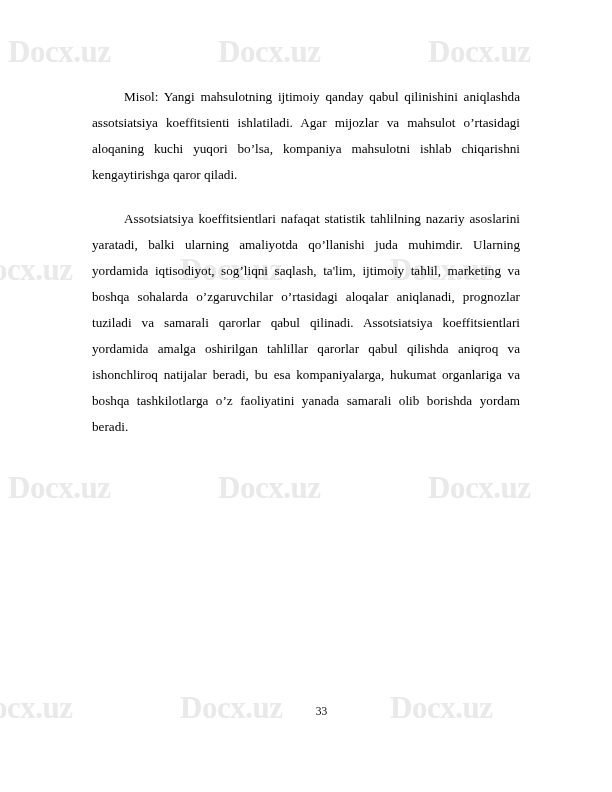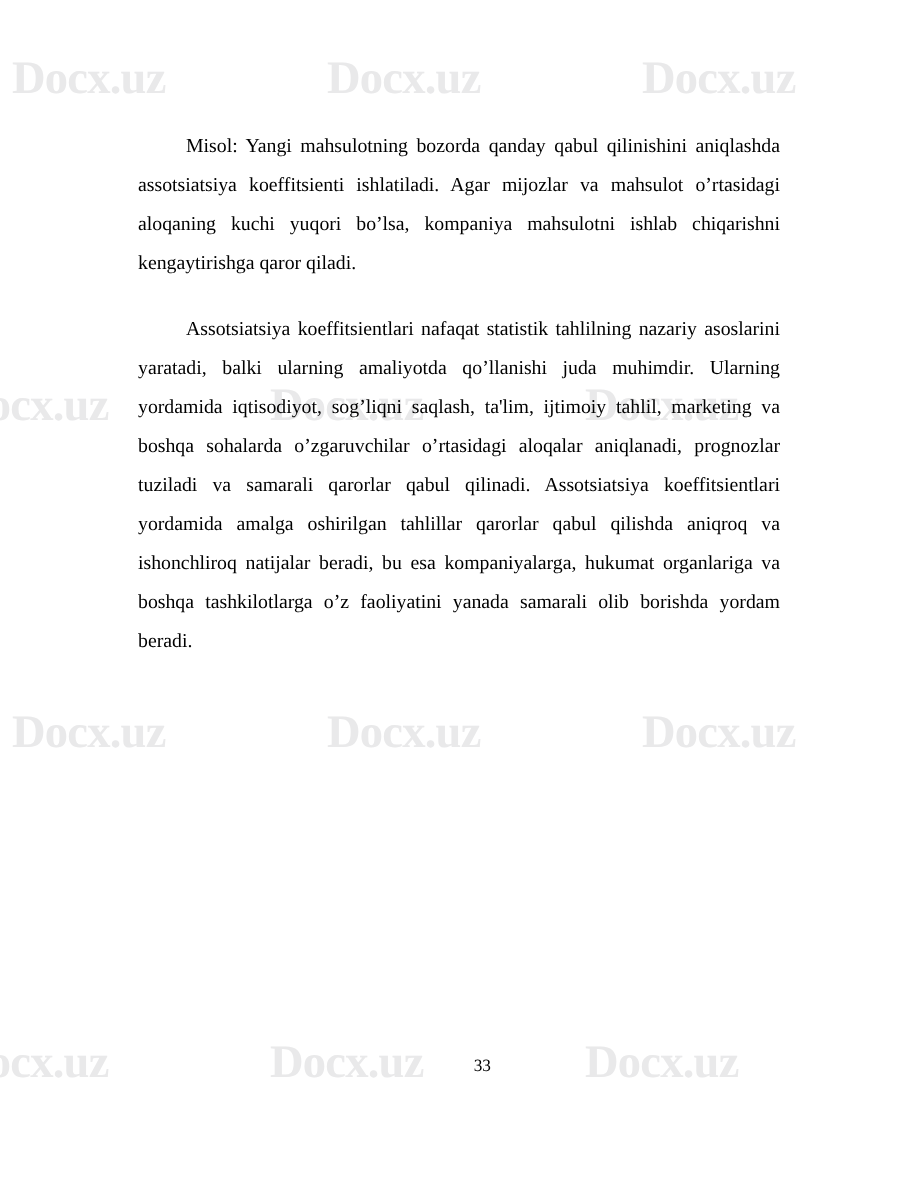--- a/index.html
+++ b/index.html
@@ -89,17 +89,17 @@
     <div class="wm" style="left: 8px; top: 470px; color: rgb(233, 233, 234);">Docx.uz</div>
     <div class="wm" style="left: 218px; top: 470px; color: rgb(233, 233, 234);">Docx.uz</div>
     <div class="wm" style="left: 428px; top: 470px; color: rgb(233, 233, 234);">Docx.uz</div>
     <div class="wm" style="left: -30px; top: 690px; color: rgb(233, 233, 234);">Docx.uz</div>
     <div class="wm" style="left: 180px; top: 690px; color: rgb(233, 233, 234);">Docx.uz</div>
     <div class="wm" style="left: 390px; top: 690px; color: rgb(233, 233, 234);">Docx.uz</div>
   </div>
 
 <div id="page">
   <div id="content">
-    <p class="para indent gap">Misol: Yangi mahsulotning bozorda qanday qabul qilinishini aniqlashda assotsiatsiya koeffitsienti ishlatiladi. Agar mijozlar va mahsulot o’rtasidagi aloqaning kuchi yuqori bo’lsa, kompaniya mahsulotni ishlab chiqarishni kengaytirishga qaror qiladi.</p>
+    <p class="para indent gap">Misol: Yangi mahsulotning ijtimoiy qanday qabul qilinishini aniqlashda assotsiatsiya koeffitsienti ishlatiladi. Agar mijozlar va mahsulot o’rtasidagi aloqaning kuchi yuqori bo’lsa, kompaniya mahsulotni ishlab chiqarishni kengaytirishga qaror qiladi.</p>
     <p class="para indent gap">Assotsiatsiya koeffitsientlari nafaqat statistik tahlilning nazariy asoslarini yaratadi, balki ularning amaliyotda qo’llanishi juda muhimdir. Ularning yordamida iqtisodiyot, sog’liqni saqlash, ta'lim, ijtimoiy tahlil, marketing va boshqa sohalarda o’zgaruvchilar o’rtasidagi aloqalar aniqlanadi, prognozlar tuziladi va samarali qarorlar qabul qilinadi. Assotsiatsiya koeffitsientlari yordamida amalga oshirilgan tahlillar qarorlar qabul qilishda aniqroq va ishonchliroq natijalar beradi, bu esa kompaniyalarga, hukumat organlariga va boshqa tashkilotlarga o’z faoliyatini yanada samarali olib borishda yordam beradi.</p>
   </div>
   <div id="page-number">33</div>
 </div>
 
 </body></html>

